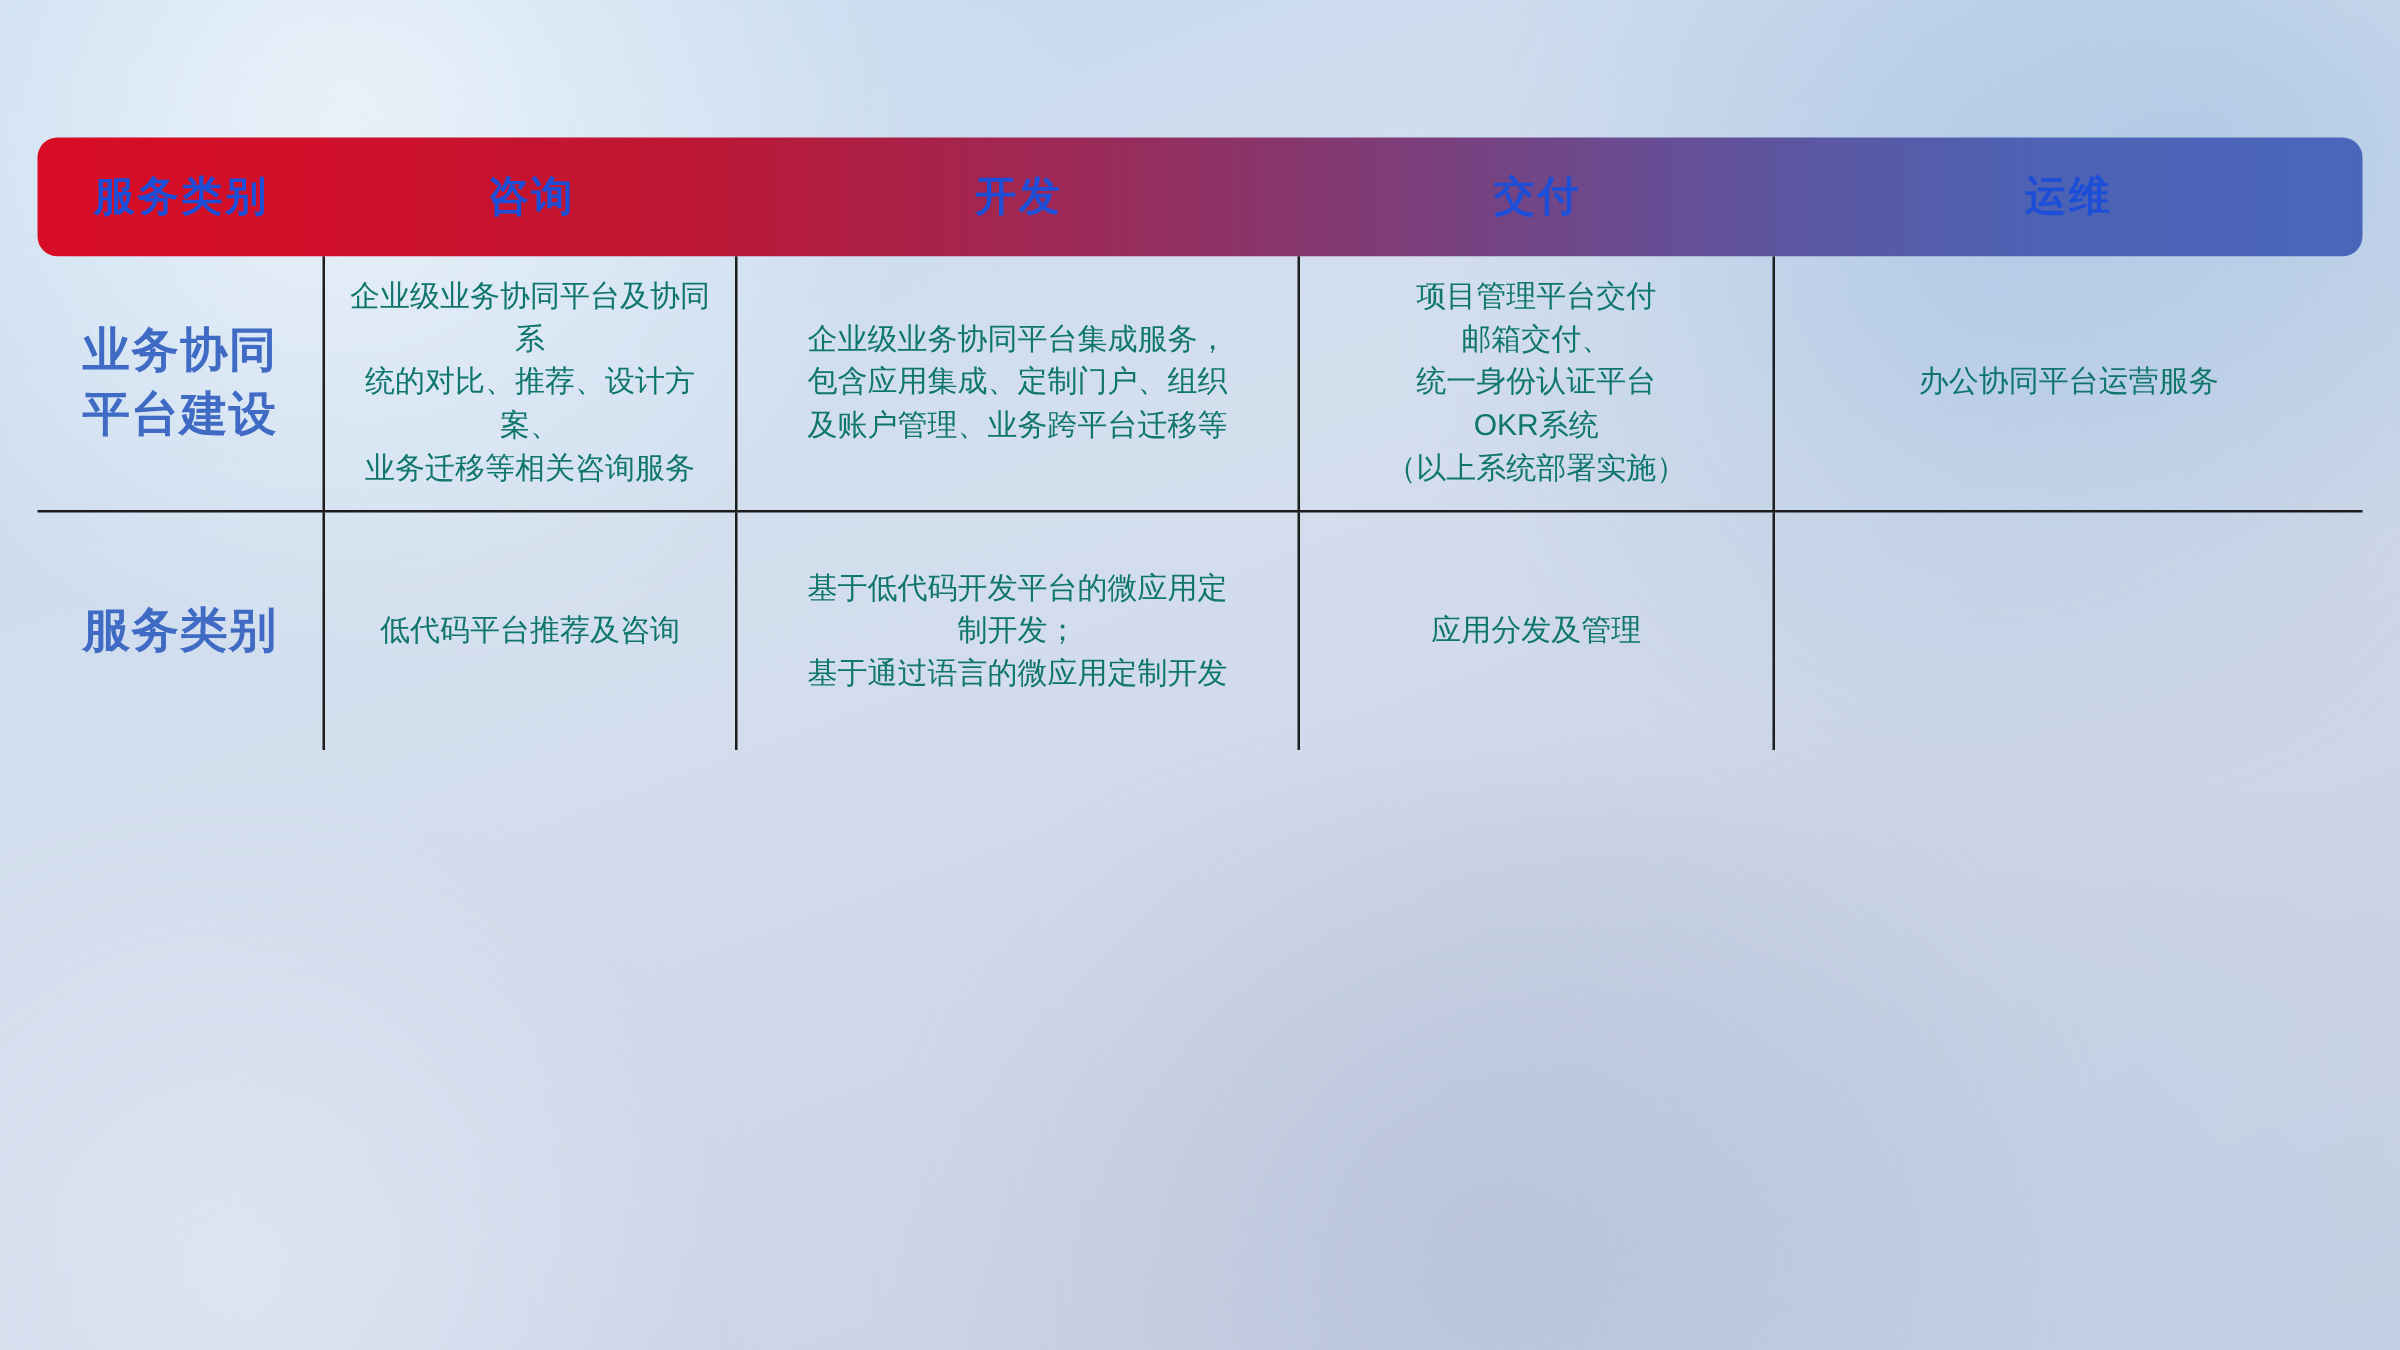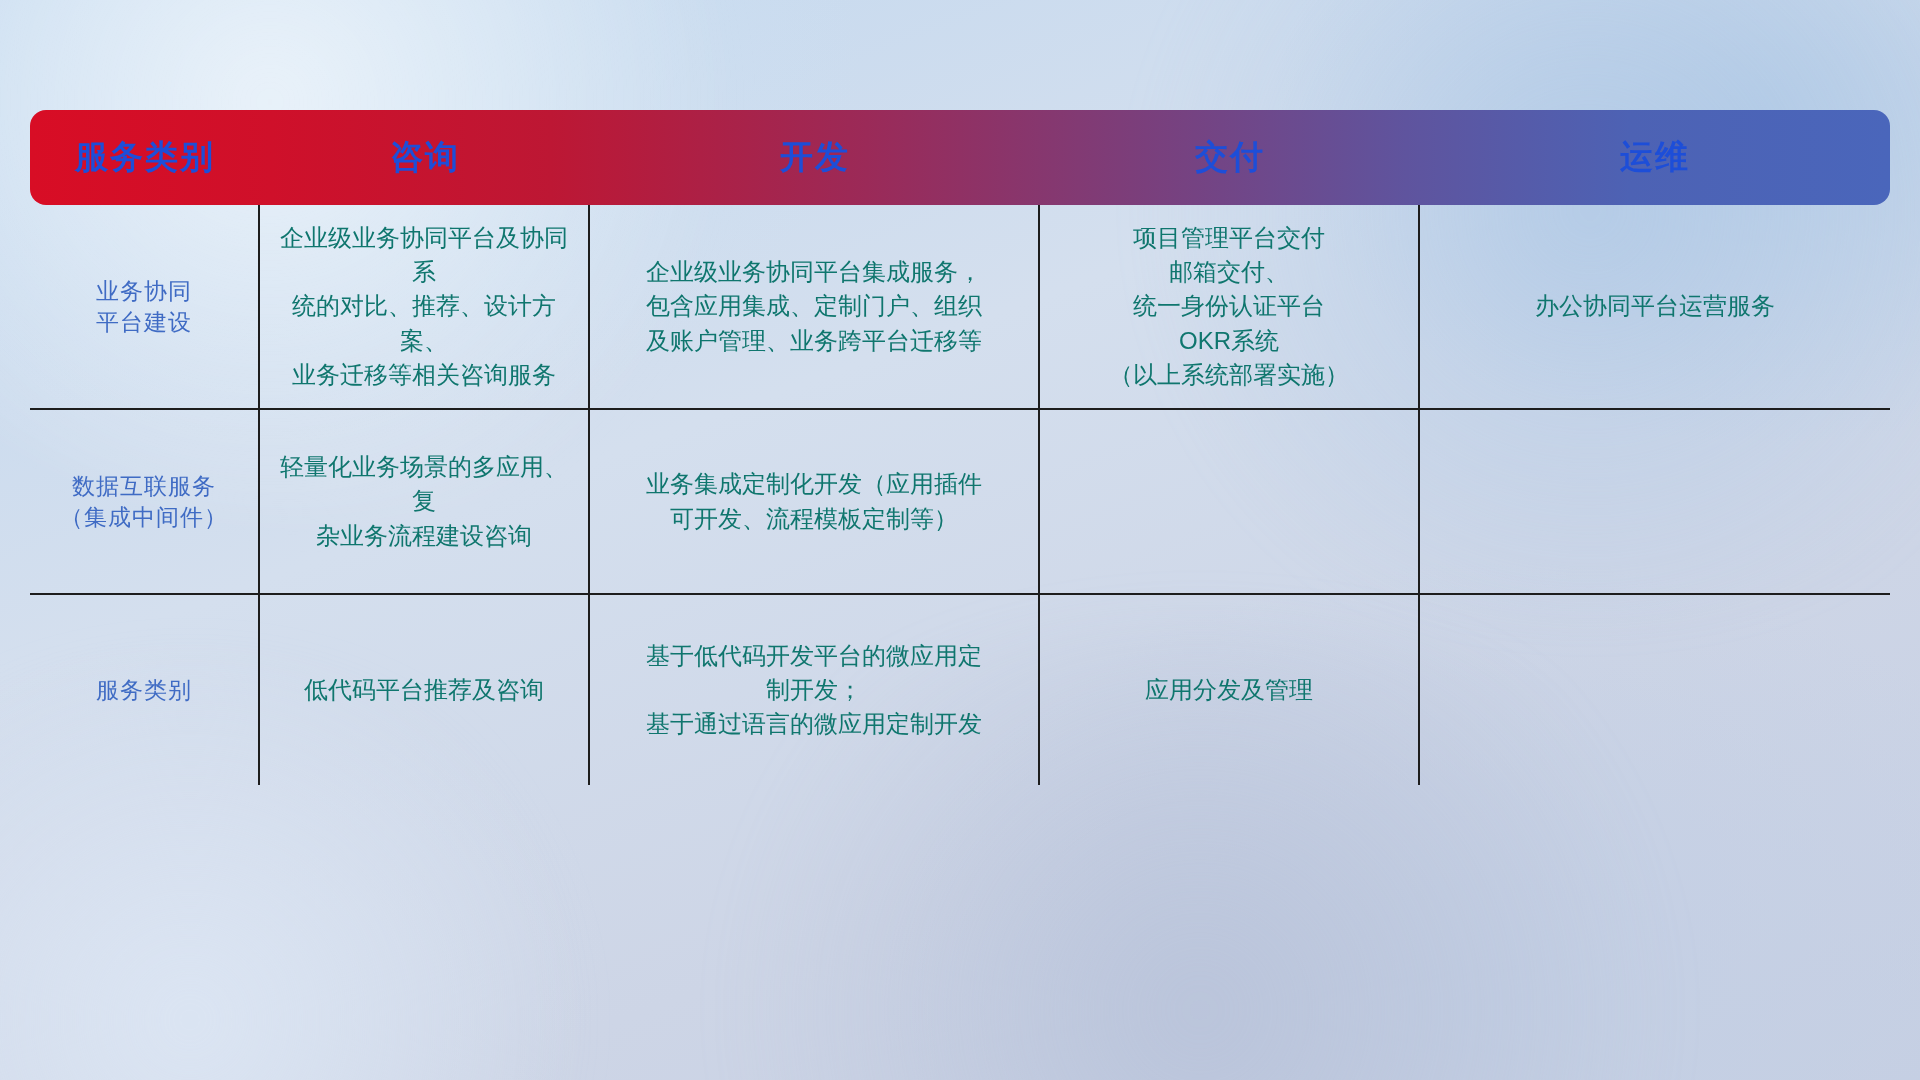--- a/index.html
+++ b/index.html
@@ -120,22 +120,22 @@
     padding: 14px 16px;
     border-right: 2px solid #1d1d1d;
     border-bottom: 2px solid #1d1d1d;
   }
   tbody td.last-col { border-right: none; }
   tbody tr.last-row td { border-bottom: none; margin-left: 44px; }
 
   
   td.cat {
     color: #3f6bc4;
-    font-weight: normal;
-    font-size: 23px;
+    font-weight: bold;
+    font-size: 38px;
     line-height: 1.34;
     letter-spacing: 1px;
     white-space: pre-line;
   }
   td.body-cell { white-space: pre-line; }
 
   tr.r1 { height: 205px; }
   tr.r2 { height: 185px; }
   tr.r3 { height: 190px; }
 </style>
@@ -174,30 +174,20 @@
 包含应用集成、定制门户、组织
 及账户管理、业务跨平台迁移等</td>
         <td class="body-cell">项目管理平台交付
 邮箱交付、
 统一身份认证平台
 OKR系统
 （以上系统部署实施）</td>
         <td class="body-cell last-col">办公协同平台运营服务</td>
       </tr>
 
-      <tr class="r2">
-        <td class="cat">数据互联服务
-（集成中间件）</td>
-        <td class="body-cell">轻量化业务场景的多应用、复
-杂业务流程建设咨询</td>
-        <td class="body-cell">业务集成定制化开发（应用插件
-可开发、流程模板定制等）</td>
-        <td class="body-cell"></td>
-        <td class="body-cell last-col"></td>
-      </tr>
 
       <tr class="r3 last-row">
         <td class="cat">服务类别</td>
         <td class="body-cell">低代码平台推荐及咨询</td>
         <td class="body-cell">基于低代码开发平台的微应用定
 制开发；
 基于通过语言的微应用定制开发</td>
         <td class="body-cell">应用分发及管理</td>
         <td class="body-cell last-col"></td>
       </tr>

